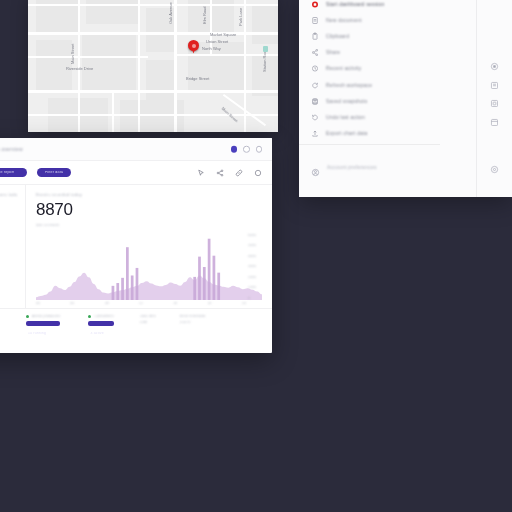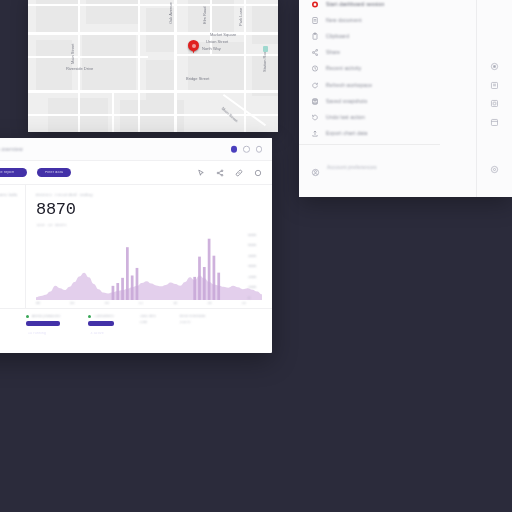--- a/index.html
+++ b/index.html
@@ -153,21 +153,21 @@
     position: absolute; right: 10px; top: 50%; transform: translateY(-50%);
     display: flex; align-items: center; gap: 11px;
   }
   .tb-icon { width: 8px; height: 8px; filter: blur(.4px); }
   .tb-icon svg { width: 8px; height: 8px; display: block; }
 
   #dash-body { display: flex; height: 127px; }
   #card-left {
     width: 58px; border-right: 1px solid #f0f0f2; padding: 8px 8px 0 10px;
   }
-  #card-right { flex: 1; padding: 8px 10px 0 10px; position: relative; font-family: Liberation Mono, monospace; }
+  #card-right { flex: 1; padding: 8px 10px 0 10px; position: relative; }
   .card-label { font-size: 4.2px; display: block; margin-bottom: 4px; }
   .card-value {
     font-size: 17px; line-height: 1; color: #1c1c28;
     filter: blur(0.5px); letter-spacing: -.3px; font-weight: 400;
   }
   .card-sub { display: block; margin-top: 6px; font-size: 3.6px; }
 
   
   #chart-wrap { position: relative; margin-top: 6px; height: 78px; }
   #chart-svg { position: absolute; left: 0; top: 0; width: 100%; height: 66px; filter: blur(.45px); }

